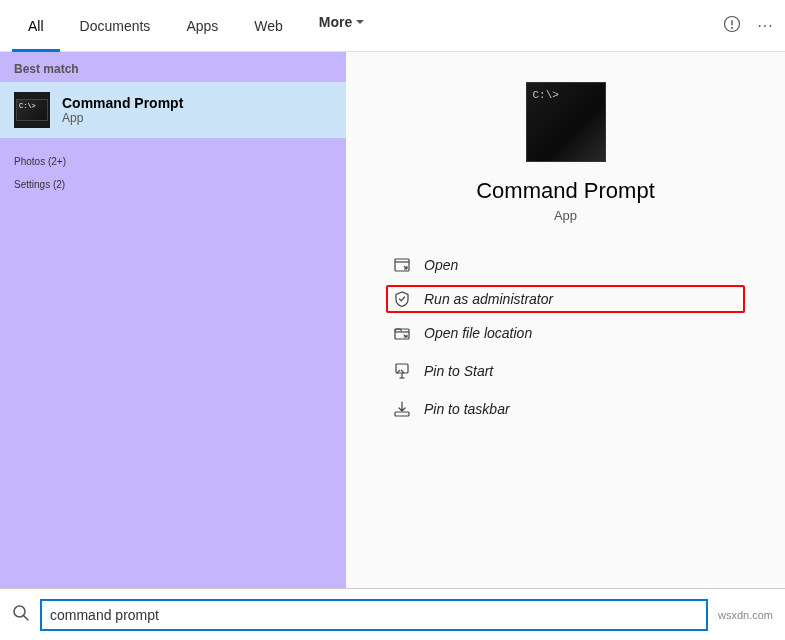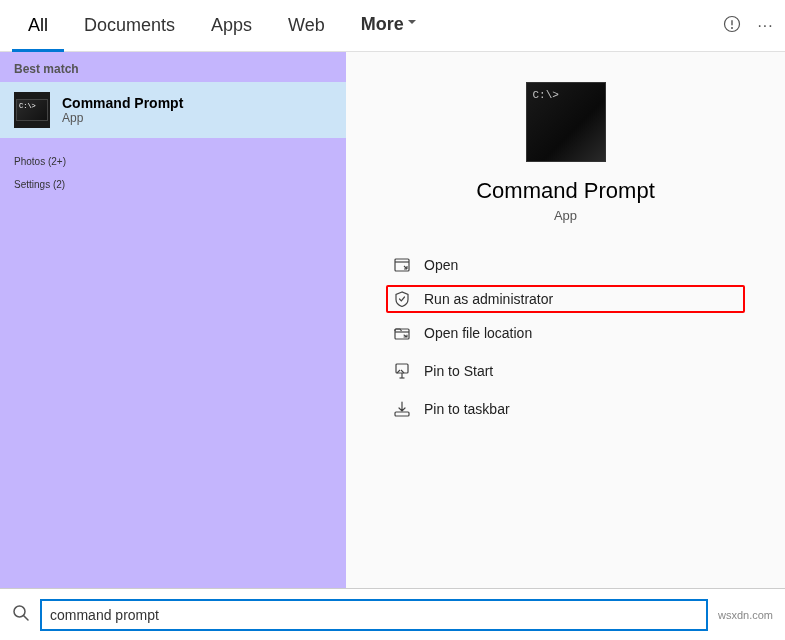--- a/index.html
+++ b/index.html
@@ -17,21 +17,21 @@
       display: flex;
       align-items: center;
       height: 52px;
       background: #fff;
       border-bottom: 1px solid #e0e0e0;
       padding: 0 12px;
       gap: 4px;
     }
     .nav-tab {
       padding: 14px 16px;
-      font-size: 18px;
+      font-size: 14px;
       color: #333;
       cursor: pointer;
       position: relative;
       height: 52px;
       display: flex;
       align-items: center;
     }
     .nav-tab.active {
       color: #000;
       font-weight: 400;
@@ -233,20 +233,21 @@
       flex-direction: column;
       gap: 2px;
     }
     .action-item {
       display: flex;
       align-items: center;
       gap: 12px;
       padding: 8px 6px;
       cursor: pointer;
       border-radius: 2px;
+      font-style: italic;
     }
     .action-icon {
       width: 20px;
       height: 20px;
       display: flex;
       align-items: center;
       justify-content: center;
       flex-shrink: 0;
     }
     .action-label {

